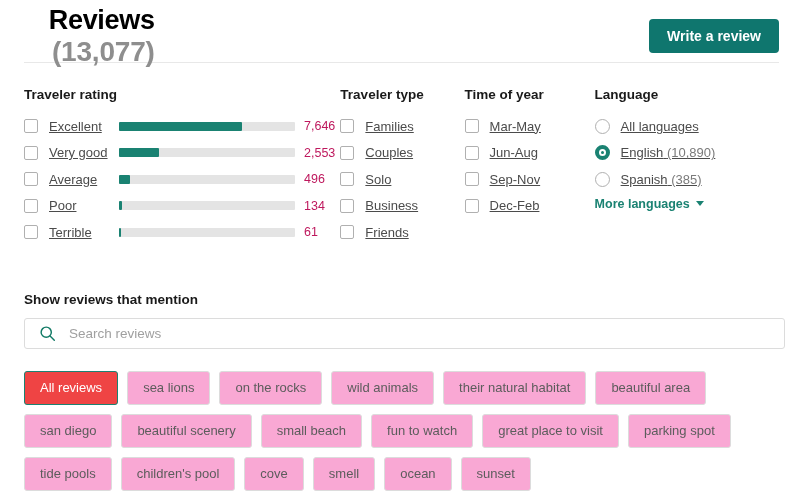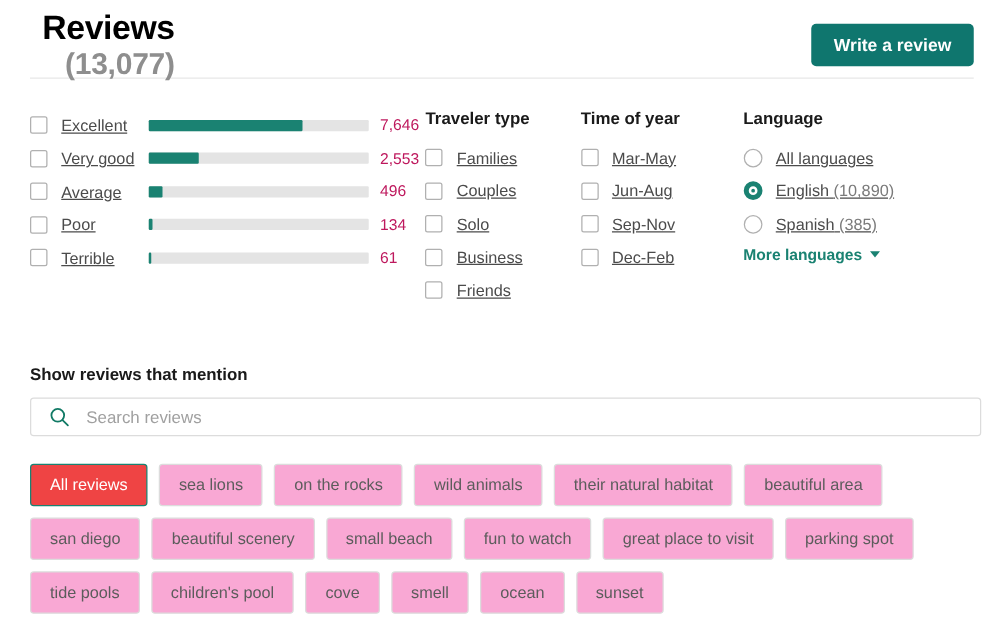--- a/index.html
+++ b/index.html
@@ -17,21 +17,21 @@
   .header {
     display: flex; align-items: center; justify-content: space-between;
     height: 62px; padding-top: 10px;
   }
   .title-wrap { display: flex; align-items: flex-end; flex-direction: column; }
   .title {
     font-size: 27px; font-weight: bold; color: #000000;
     letter-spacing: -0.3px;
   }
   .title-count {
-    font-size: 24px; font-weight: bold; color: #8e8e8e;
+    font-size: 28px; font-weight: bold; color: #8e8e8e;
     margin-left: 28px; letter-spacing: -0.2px;
   }
   .write-review-btn {
     background: #0f766e; color: #ffffff;
     border: none; border-radius: 4px;
     font-family: "Liberation Sans", sans-serif;
     font-size: 14px; font-weight: bold;
     padding: 0 18px; height: 34px; line-height: 34px;
     cursor: pointer;
   }
@@ -164,20 +164,21 @@
       <span class="title">Reviews</span>
       <span class="title-count">(13,077)</span>
     </div>
     <button class="write-review-btn">Write a review</button>
   </div>
   <div class="divider"></div>
 
   <div class="filters">
 
     <div class="filter-col col-rating">
+      <div class="filter-heading">Traveler rating</div>
 
       <div class="opt-row">
         <span class="cbox"></span>
         <span class="opt-label rating-label">Excellent</span>
         <span class="bar-track">
           <span class="bar-fill" style="width:70%"></span>
         </span>
         <span class="bar-count">7,646</span>
       </div>
 

